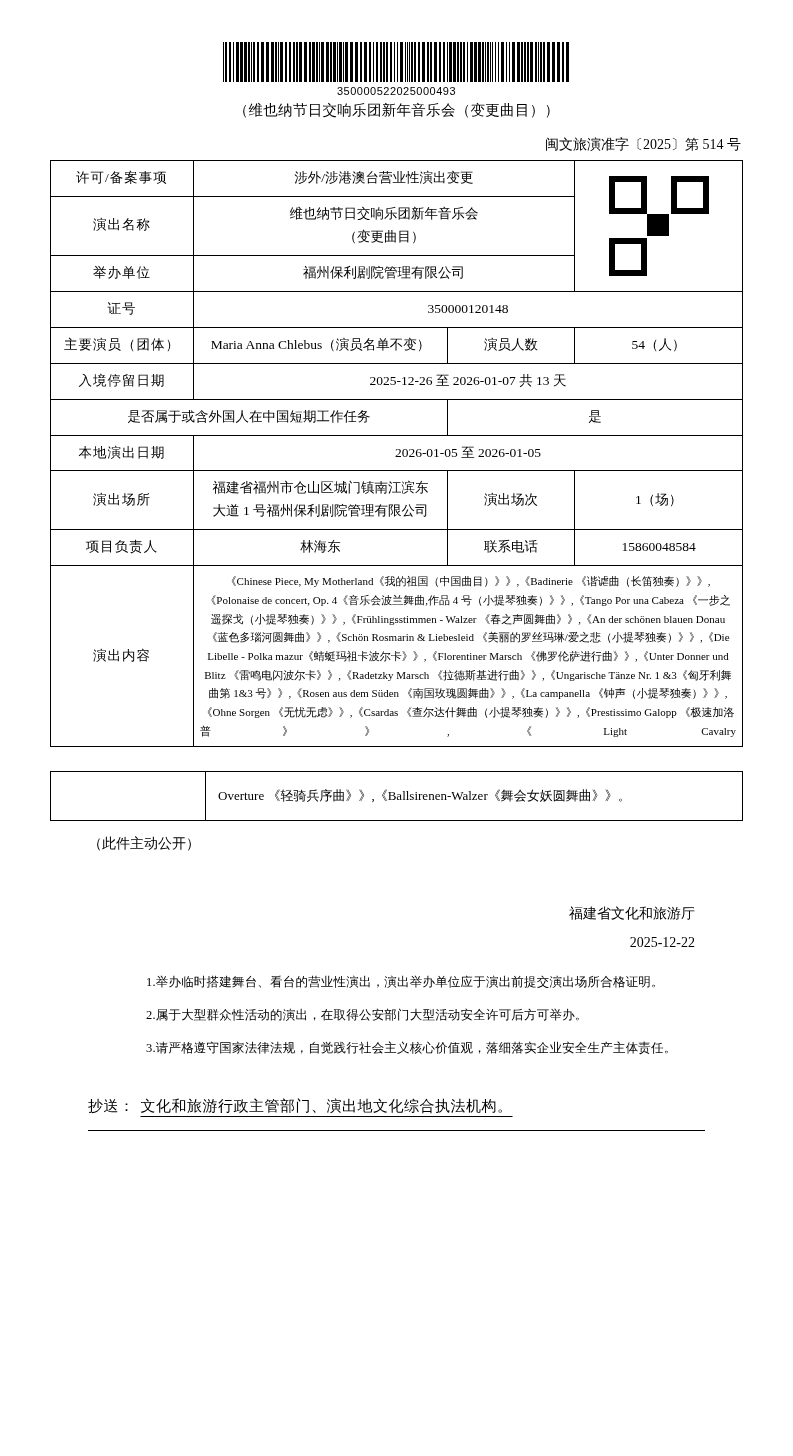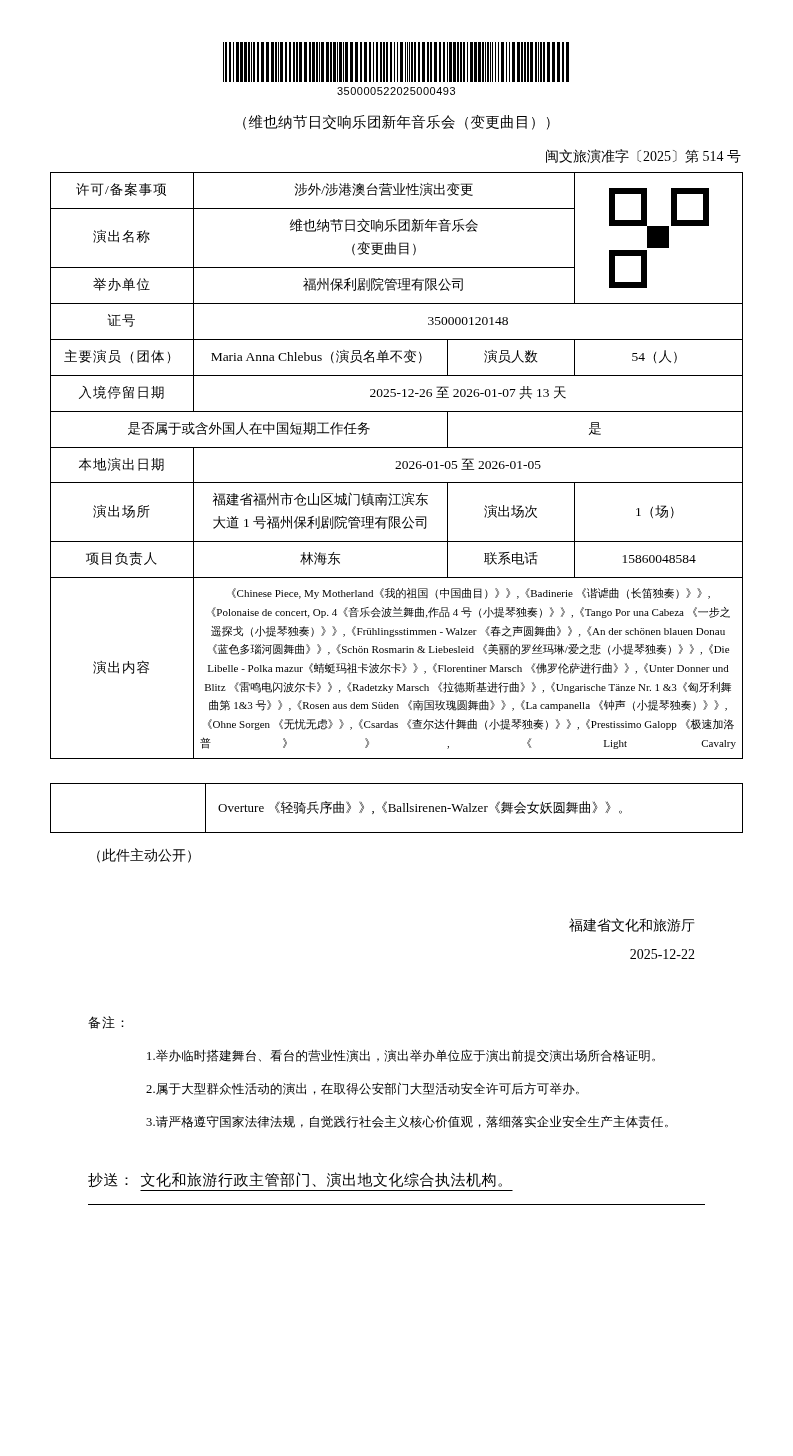--- a/index.html
+++ b/index.html
@@ -50,21 +50,21 @@
   .doc-title {
     text-align: center;
     font-size: 25px;
     font-weight: bold;
     letter-spacing: 1px;
     margin-top: 12px;
   }
   .doc-subtitle {
     text-align: center;
     font-size: 14.5px;
-    margin-top: 16px;
+    margin-top: 4px;
     letter-spacing: 0.3px;
   }
   .doc-number {
     text-align: right;
     font-size: 14px;
     margin-top: 16px;
     margin-bottom: 6px;
     padding-right: 2px;
   }
 
@@ -304,21 +304,20 @@
     </tbody>
   </table>
 
   <div class="public-note">（此件主动公开）</div>
 
   <div class="signer">
     <div>福建省文化和旅游厅</div>
     <div>2025-12-22</div>
   </div>
 
-  <div class="remarks-title">备注：</div>
   <div class="remark-item">1.举办临时搭建舞台、看台的营业性演出，演出举办单位应于演出前提交演出场所合格证明。</div>
   <div class="remark-item">2.属于大型群众性活动的演出，在取得公安部门大型活动安全许可后方可举办。</div>
   <div class="remark-item">3.请严格遵守国家法律法规，自觉践行社会主义核心价值观，落细落实企业安全生产主体责任。</div>
 
   <div class="cc-line">
     <span>抄送：</span><span class="cc-value">文化和旅游行政主管部门、演出地文化综合执法机构。</span>
   </div>
   <div class="bottom-rule"></div>
 
 </div>

